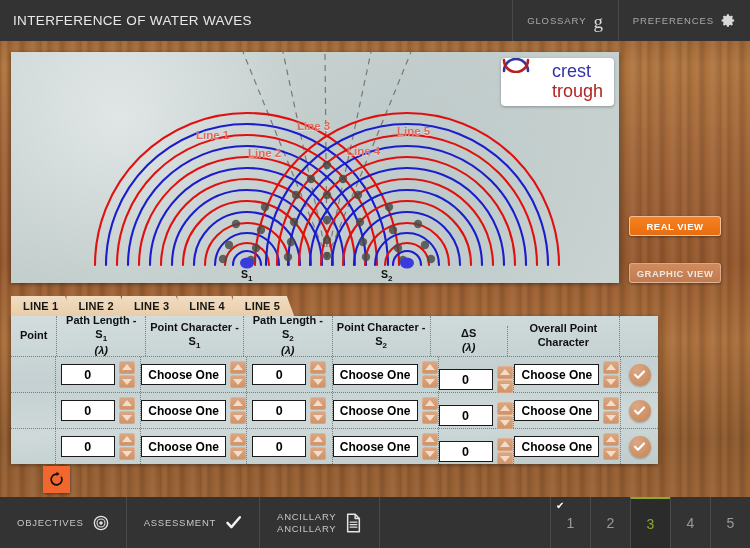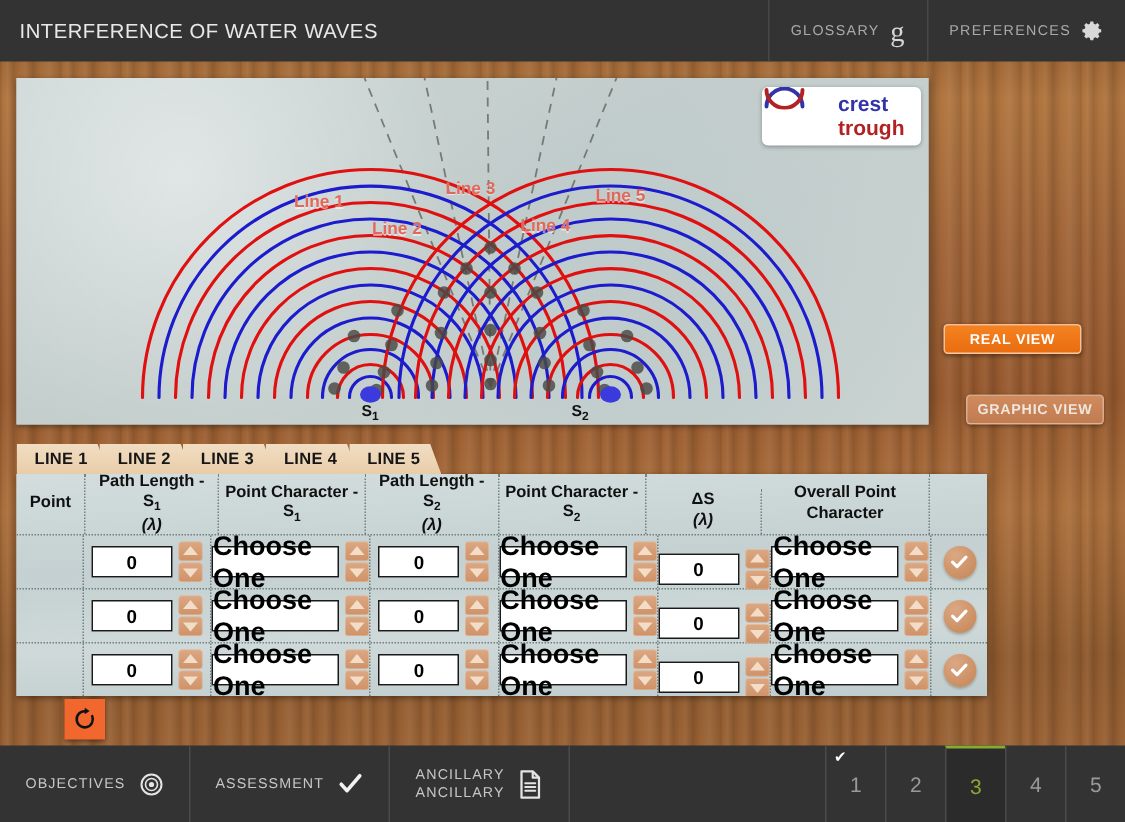--- a/index.html
+++ b/index.html
@@ -79,21 +79,21 @@
   .lbl-src sub { font-size: 8px; }
 
   #legend {
     position: absolute; right: 5px; top: 6px;
     background: #ffffff; border-radius: 4px;
     padding: 4px 11px 5px 7px;
     display: flex; flex-direction: column; gap: 1px;
     box-shadow: 0 1px 3px rgba(0,0,0,0.3);
   }
   .legrow { display: flex; align-items: center; gap: 7px; }
-  .legtxt { font-size: 14px; font-weight: 700; line-height: 1.05; padding-left: 44px; }
+  .legtxt { font-size: 18px; font-weight: 400; line-height: 1.05; padding-left: 44px; }
   .legtxt.crest { color: #3333a8; }
   .legtxt.trough { color: #b32222; }
 
   
   .viewbtn {
     position: absolute; left: 629px; width: 92px; height: 20px;
     border-radius: 3px;
     display: flex; align-items: center; justify-content: center;
     font-size: 9.5px; font-weight: 700; letter-spacing: 0.5px;
     cursor: pointer;
@@ -103,21 +103,20 @@
   #btn-real {
     top: 216px;
     background: linear-gradient(180deg, #f58220 0%, #e96d10 100%);
     color: #ffffff;
   }
   #btn-graphic {
     top: 263px;
     background: linear-gradient(180deg, #cf8a5e 0%, #c07b50 100%);
     color: #f0e6de;
     border-color: rgba(255,255,255,0.35);
-    margin-left: 15px;
   }
 
   
   #tabs {
     position: absolute; left: 11px; top: 296px; height: 20px;
     display: flex; align-items: flex-end;
     z-index: 5;
   }
   .tab {
     position: relative;
@@ -169,21 +168,21 @@
 
   .fld {
     background: #ffffff;
     border: 1.6px solid #1a1a1a;
     height: 21px;
     display: flex; align-items: center; justify-content: center;
     font-size: 12.5px; font-weight: 700; color: #000;
     cursor: pointer;
   }
   .fld.num { width: 54px; }
-  .fld.sel { width: 85px; font-size: 18px; }
+  .fld.sel { width: 85px; font-size: 12px; text-align: right; }
 
   .spin {
     display: flex; flex-direction: column; gap: 1.5px; margin-left: 4px;
   }
   .spinbtn {
     width: 16px; height: 13px;
     background: linear-gradient(180deg, #dba883 0%, #cf9268 100%);
     border-radius: 2px;
     display: flex; align-items: center; justify-content: center;
     cursor: pointer;

